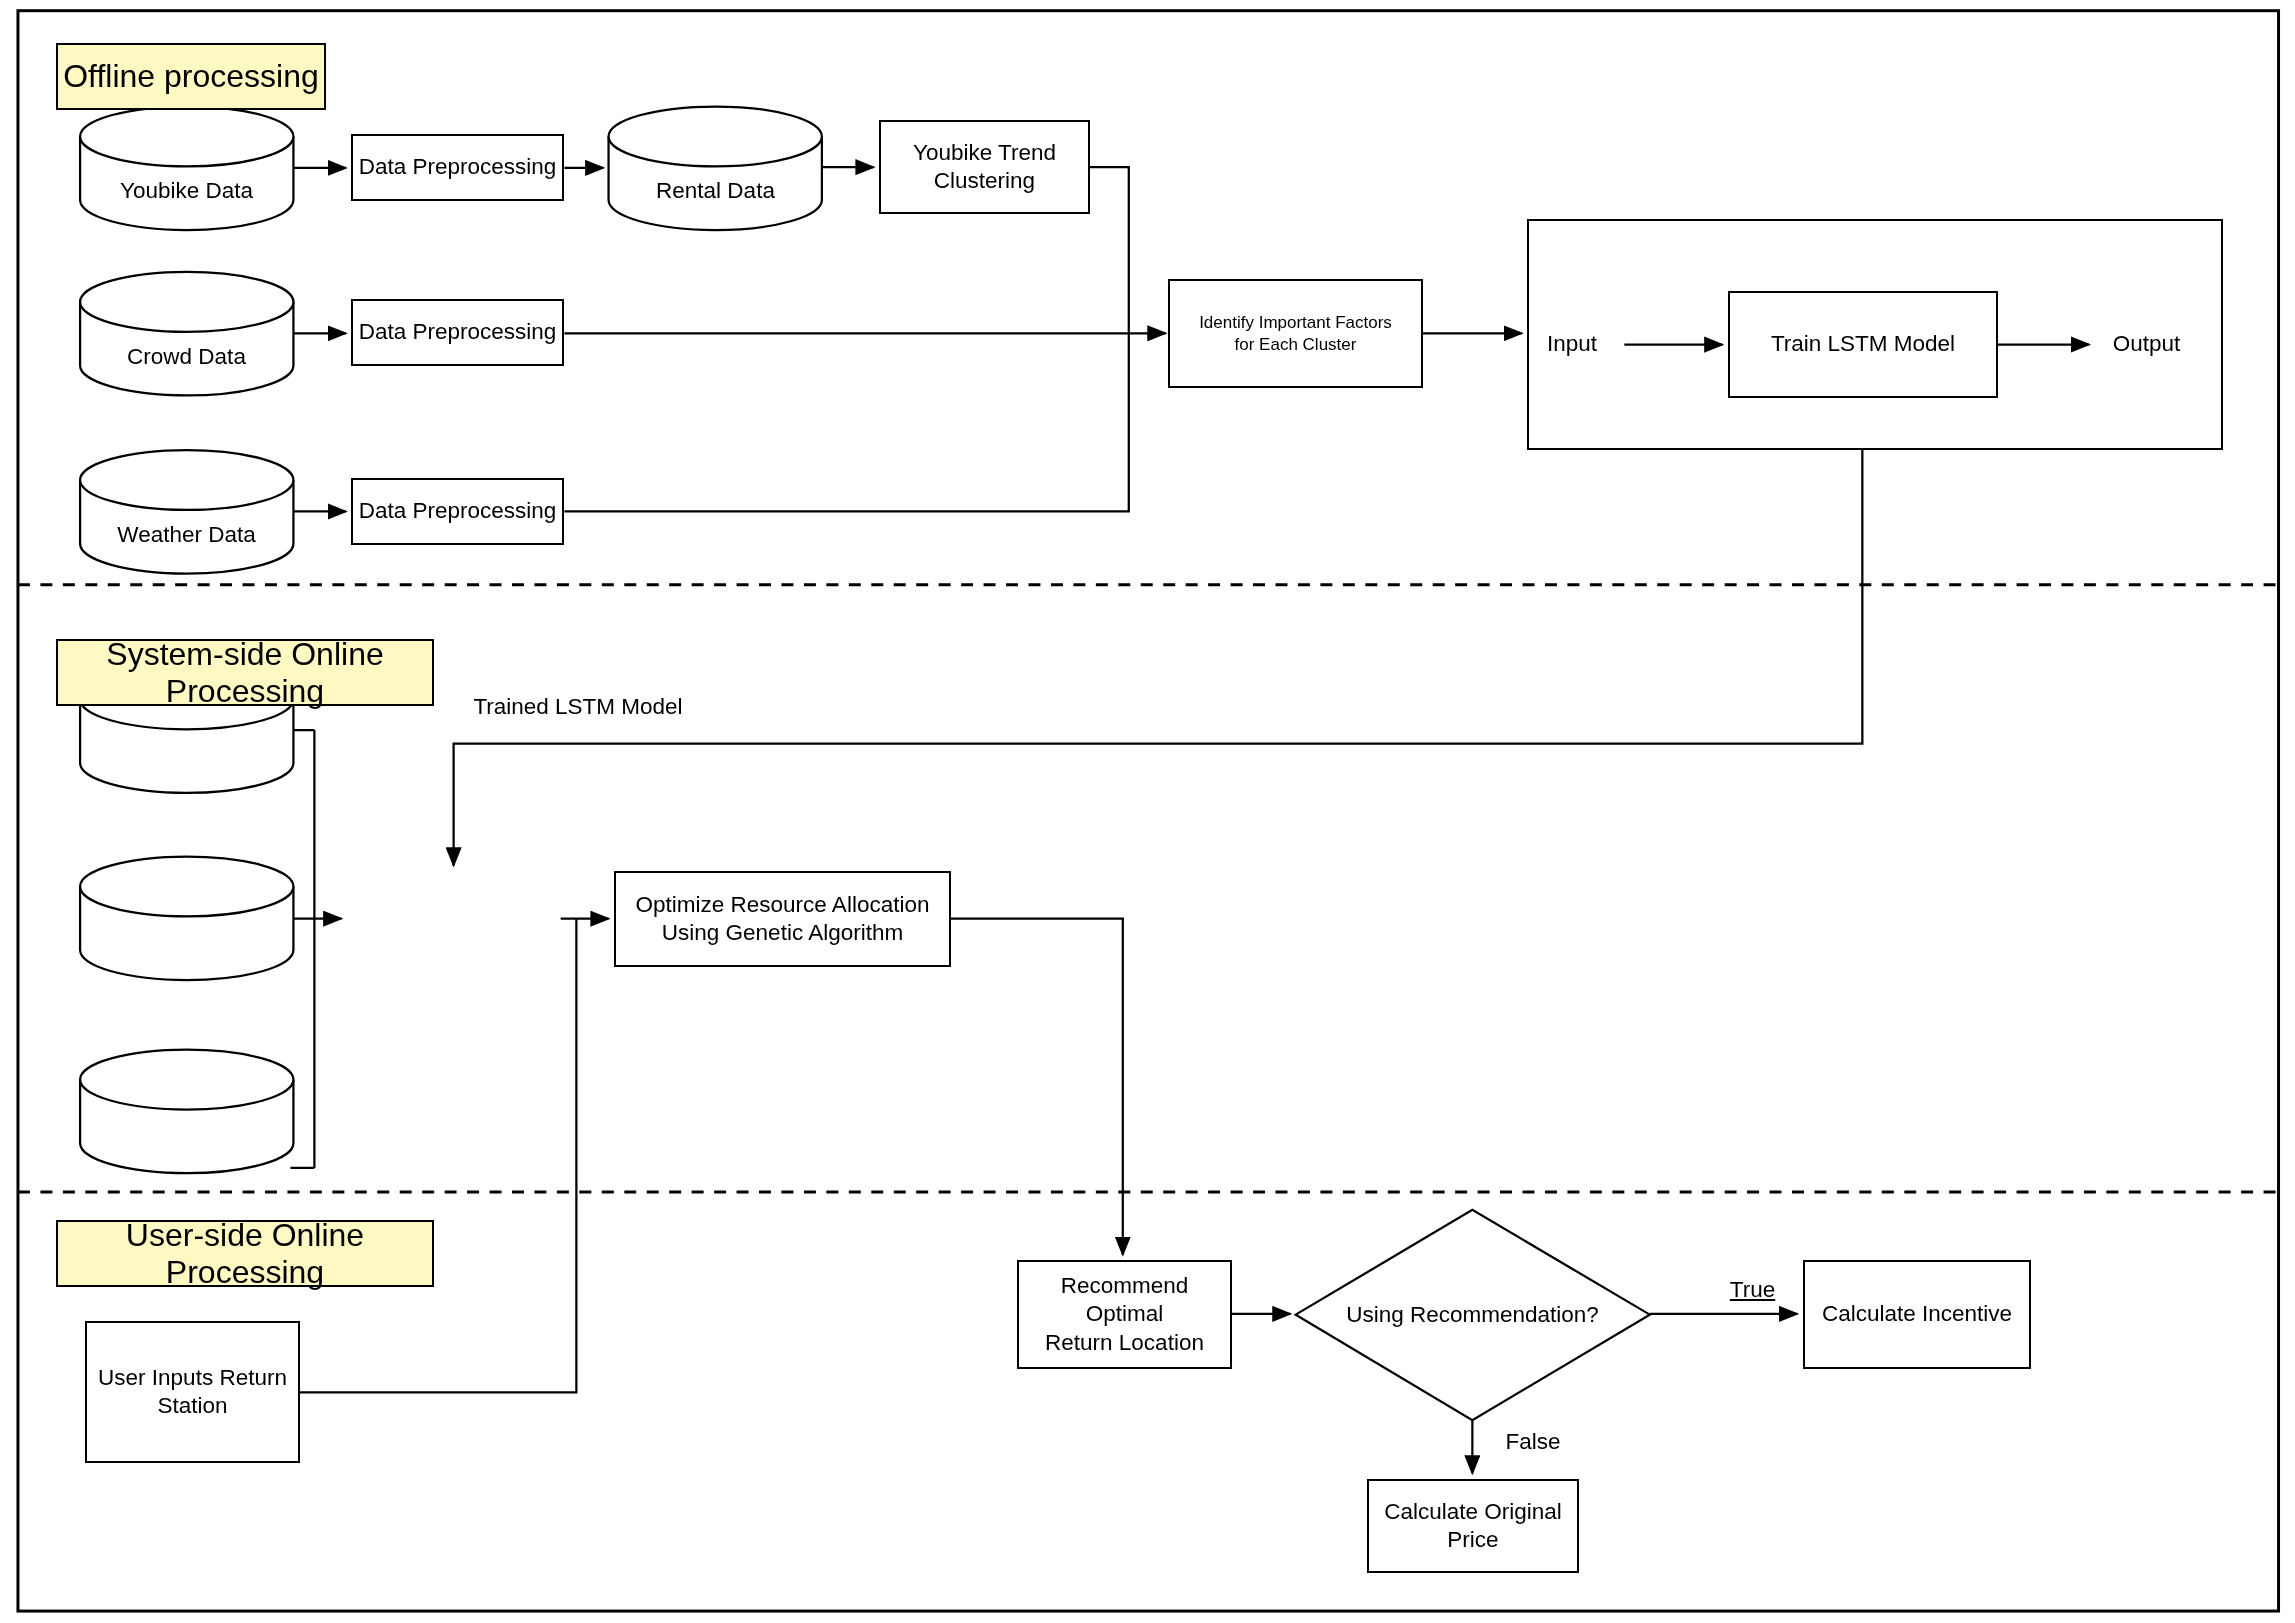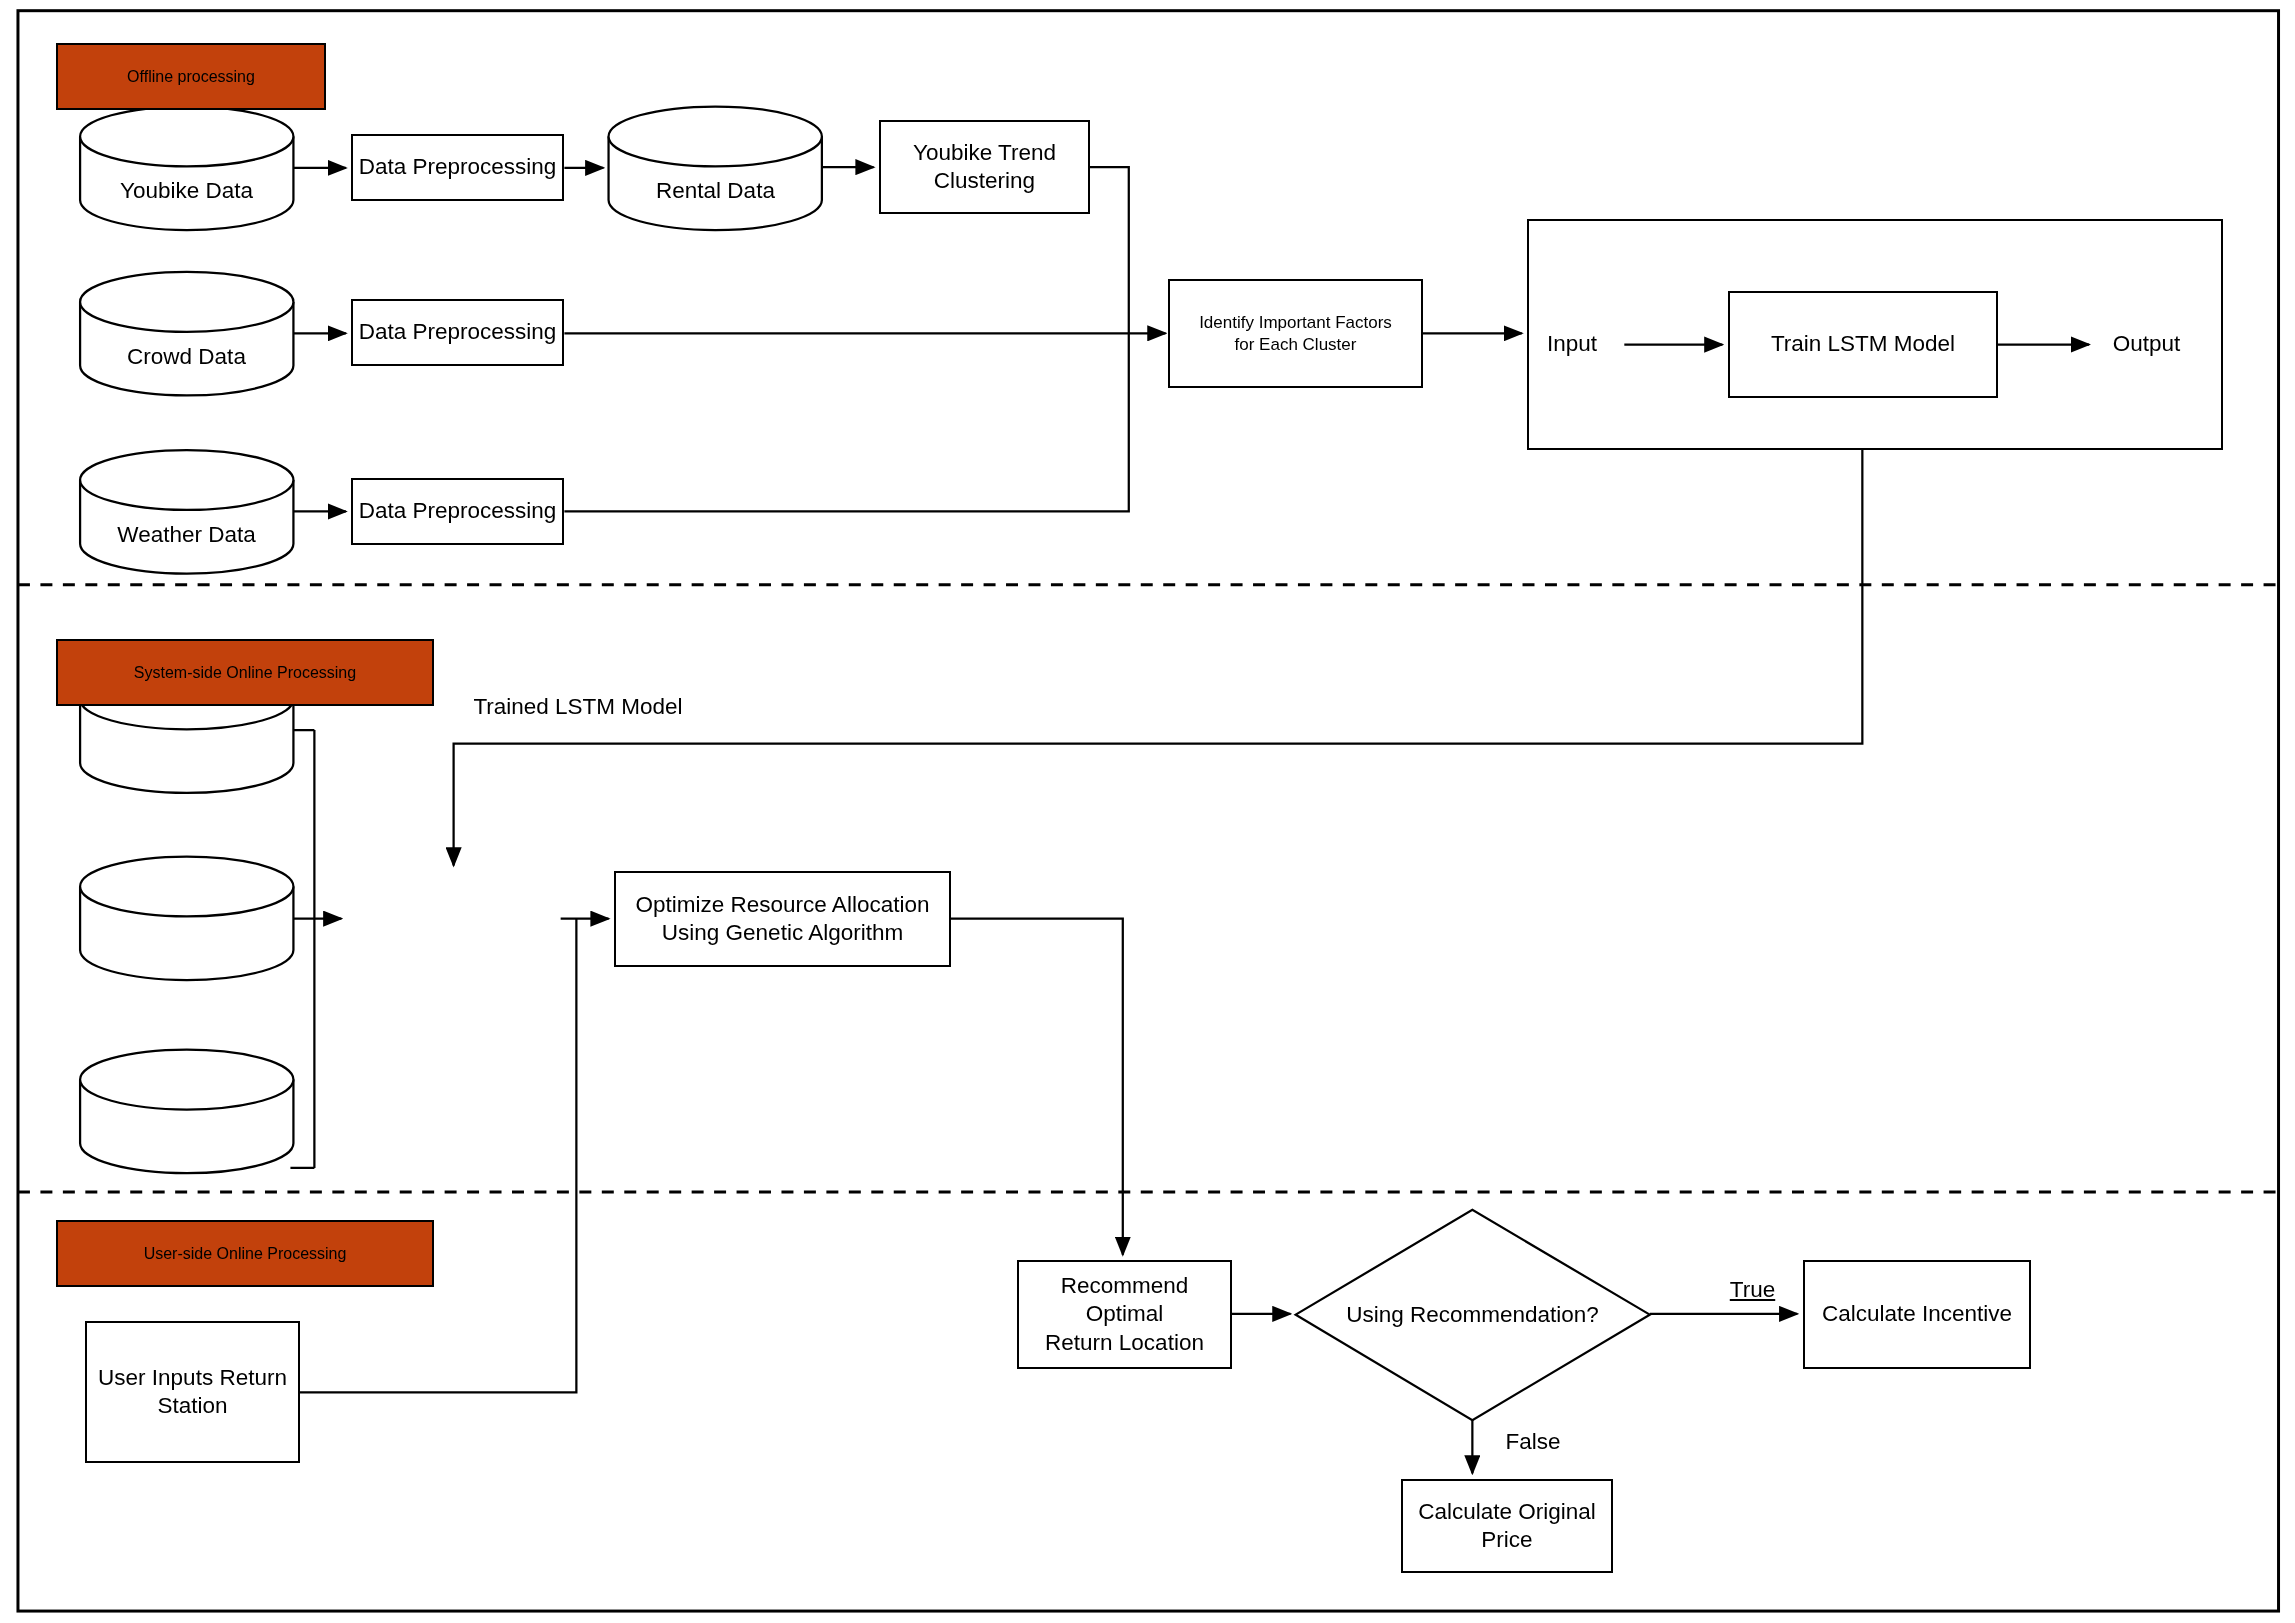--- a/index.html
+++ b/index.html
@@ -3,22 +3,22 @@
 <meta charset="utf-8">
 <style>
   html,body{margin:0;padding:0;background:#ffffff;}
   .canvas{position:relative;width:2295px;height:1624px;background:#fff;
           font-family:"Liberation Sans", sans-serif;color:#000;overflow:hidden;}
   svg.wires{position:absolute;left:0;top:0;}
   .node{position:absolute;display:flex;align-items:center;justify-content:center;
         text-align:center;background:#fff;border:2.2px solid #000;box-sizing:border-box;
         font-size:22.5px;line-height:1.25;white-space:pre-line;}
   .labelbox{position:absolute;display:flex;align-items:center;justify-content:center;
-        text-align:center;background:#c2410c;border:2.2px solid #000;box-sizing:border-box;
-        font-size:16px;}
+        text-align:center;background:#fef9c3;border:2.2px solid #000;box-sizing:border-box;
+        font-size:32px;}
   .floatText{position:absolute;display:flex;align-items:center;justify-content:center;
         text-align:center;font-size:22.5px;background:transparent;border:none;white-space:pre-line;}
   .container-label{font-size:22.5px;}
   .cyl-text{position:absolute;display:flex;align-items:center;justify-content:center;
         text-align:center;font-size:22.5px;}
   .small{font-size:17px;}
 </style>
 </head>
 <body>
 
@@ -134,17 +134,17 @@
 Using Genetic Algorithm</div>
 
   <div class="node" style="left:85px;top:1321px;width:215px;height:142px;">User Inputs Return
 Station</div>
   <div class="node" style="left:1017px;top:1260px;width:215px;height:109px;">Recommend Optimal
 Return Location</div>
   <div class="floatText" style="left:1323px;top:1296px;width:299px;height:37px;">Using Recommendation?</div>
   <div class="floatText" style="left:1715px;top:1273px;width:75px;height:34px;text-decoration:underline;">True</div>
   <div class="floatText" style="left:1490px;top:1425px;width:86px;height:34px;">False</div>
   <div class="node" style="left:1803px;top:1260px;width:228px;height:109px;">Calculate Incentive</div>
-  <div class="node" style="left:1367px;top:1479px;width:212px;height:94px;margin-left:34px;">Calculate Original
+  <div class="node" style="left:1367px;top:1479px;width:212px;height:94px;">Calculate Original
 Price</div>
 
 </div>
 
 
 </body></html>

